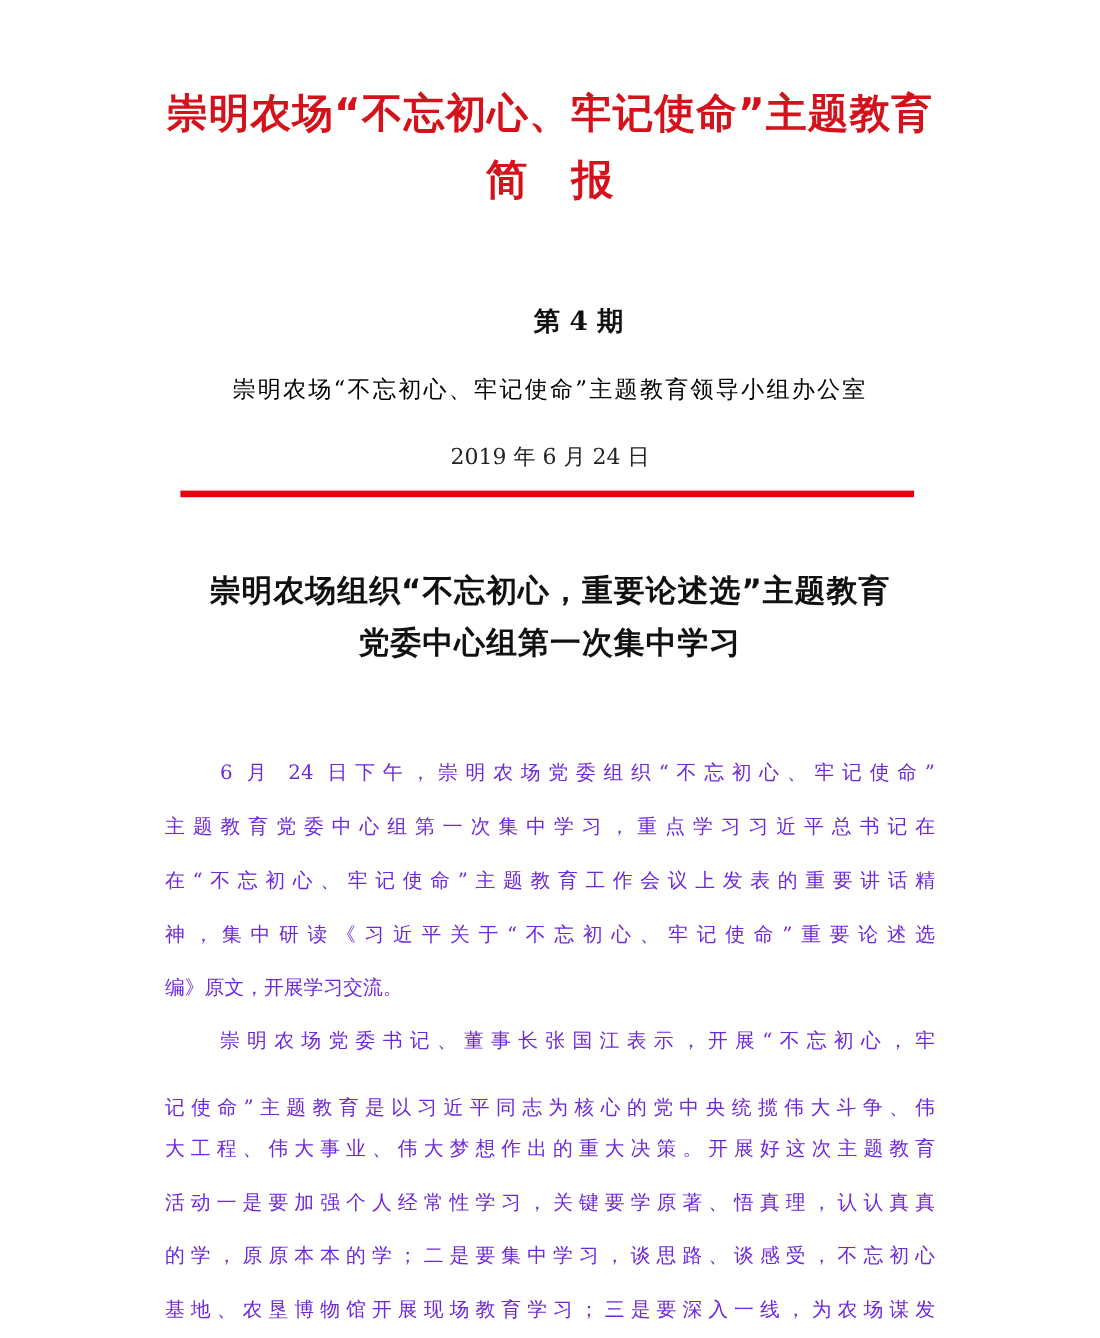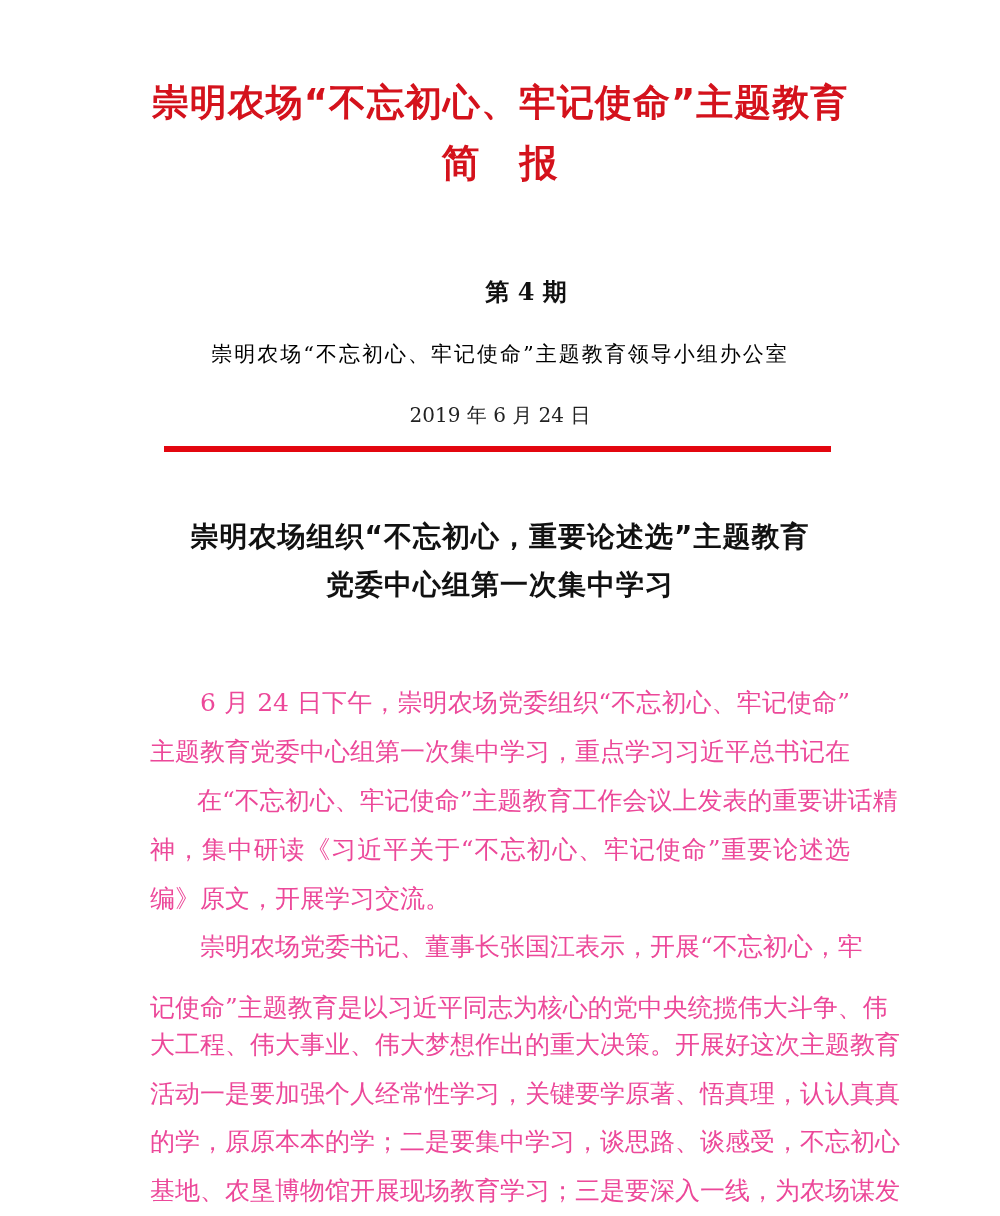--- a/index.html
+++ b/index.html
@@ -8,21 +8,21 @@
     .abs { position: absolute; }
     .center { left: 0; width: 1000px; text-align: center; white-space: nowrap; }
     .red-title { color: #d4121c; font-size: 37px; font-weight: bold; letter-spacing: 1px;
                  font-family: "DejaVu Sans", "Liberation Sans", sans-serif; }
     .issue { font-size: 24px; font-weight: bold; color: #111; margin-left: 26px; }
     .org { font-size: 21px; letter-spacing: 2px; color: #000000; }
     .date { font-size: 20px; color: #222; }
     .rule { left: 164px; width: 667px; top: 446px; height: 6px; background: #e3060f; }
     .article-title { font-size: 28px; font-weight: bold; color: #111; letter-spacing: 1px;
                      font-family: "DejaVu Sans", "Liberation Sans", sans-serif; }
-    .body-line { left: 150px; width: 700px; font-size: 25px; color: #ec4899; white-space: nowrap;
+    .body-line { left: 150px; width: 700px; font-size: 18px; color: #6d28d9; white-space: nowrap;
                  text-align: justify; text-align-last: justify; height: 30px; line-height: 30px; }
     .body-line.indent { left: 200px; width: 650px; }
     .body-line.last { text-align-last: left; }
   </style>
 </head>
 <body>
 
 <div class="abs center red-title" style="top:78px;">崇明农场“不忘初心、牢记使命”主题教育</div>
 <div class="abs center red-title" style="top:138px; font-size:38px;">简　报</div>
 
@@ -32,21 +32,21 @@
 
 <div class="abs rule"></div>
 
 <div class="abs center article-title" style="top:518px;">崇明农场组织“不忘初心，重要论述选”主题教育</div>
 <div class="abs center article-title" style="top:566px;">党委中心组第一次集中学习</div>
 
 <div>
   <div>
     <div class="abs body-line indent" style="top:688px;">6 月 24 日下午，崇明农场党委组织“不忘初心、牢记使命”</div>
     <div class="abs body-line" style="top:737px;">主题教育党委中心组第一次集中学习，重点学习习近平总书记在</div>
-    <div class="abs body-line" style="top:786px;margin-left:47px;">在“不忘初心、牢记使命”主题教育工作会议上发表的重要讲话精</div>
+    <div class="abs body-line" style="top:786px;">在“不忘初心、牢记使命”主题教育工作会议上发表的重要讲话精</div>
     <div class="abs body-line" style="top:835px;">神，集中研读《习近平关于“不忘初心、牢记使命”重要论述选</div>
     <div class="abs body-line last" style="top:884px;">编》原文，开展学习交流。</div>
   </div>
   <div>
     <div class="abs body-line indent" style="top:932px;">崇明农场党委书记、董事长张国江表示，开展“不忘初心，牢</div>
     <div class="abs body-line" style="top:981px;margin-top:12px;">记使命”主题教育是以习近平同志为核心的党中央统揽伟大斗争、伟</div>
     <div class="abs body-line" style="top:1030px;">大工程、伟大事业、伟大梦想作出的重大决策。开展好这次主题教育</div>
     <div class="abs body-line" style="top:1079px;">活动一是要加强个人经常性学习，关键要学原著、悟真理，认认真真</div>
     <div class="abs body-line" style="top:1127px;">的学，原原本本的学；二是要集中学习，谈思路、谈感受，不忘初心</div>
     <div class="abs body-line" style="top:1176px;">基地、农垦博物馆开展现场教育学习；三是要深入一线，为农场谋发</div>

